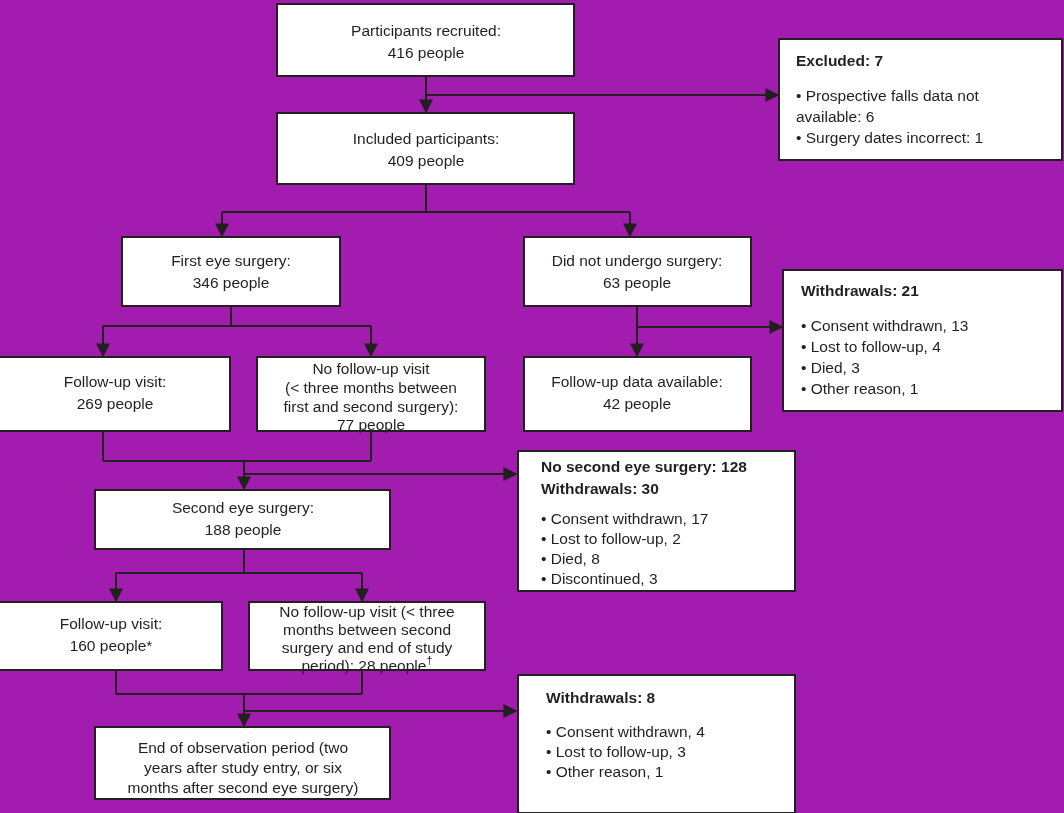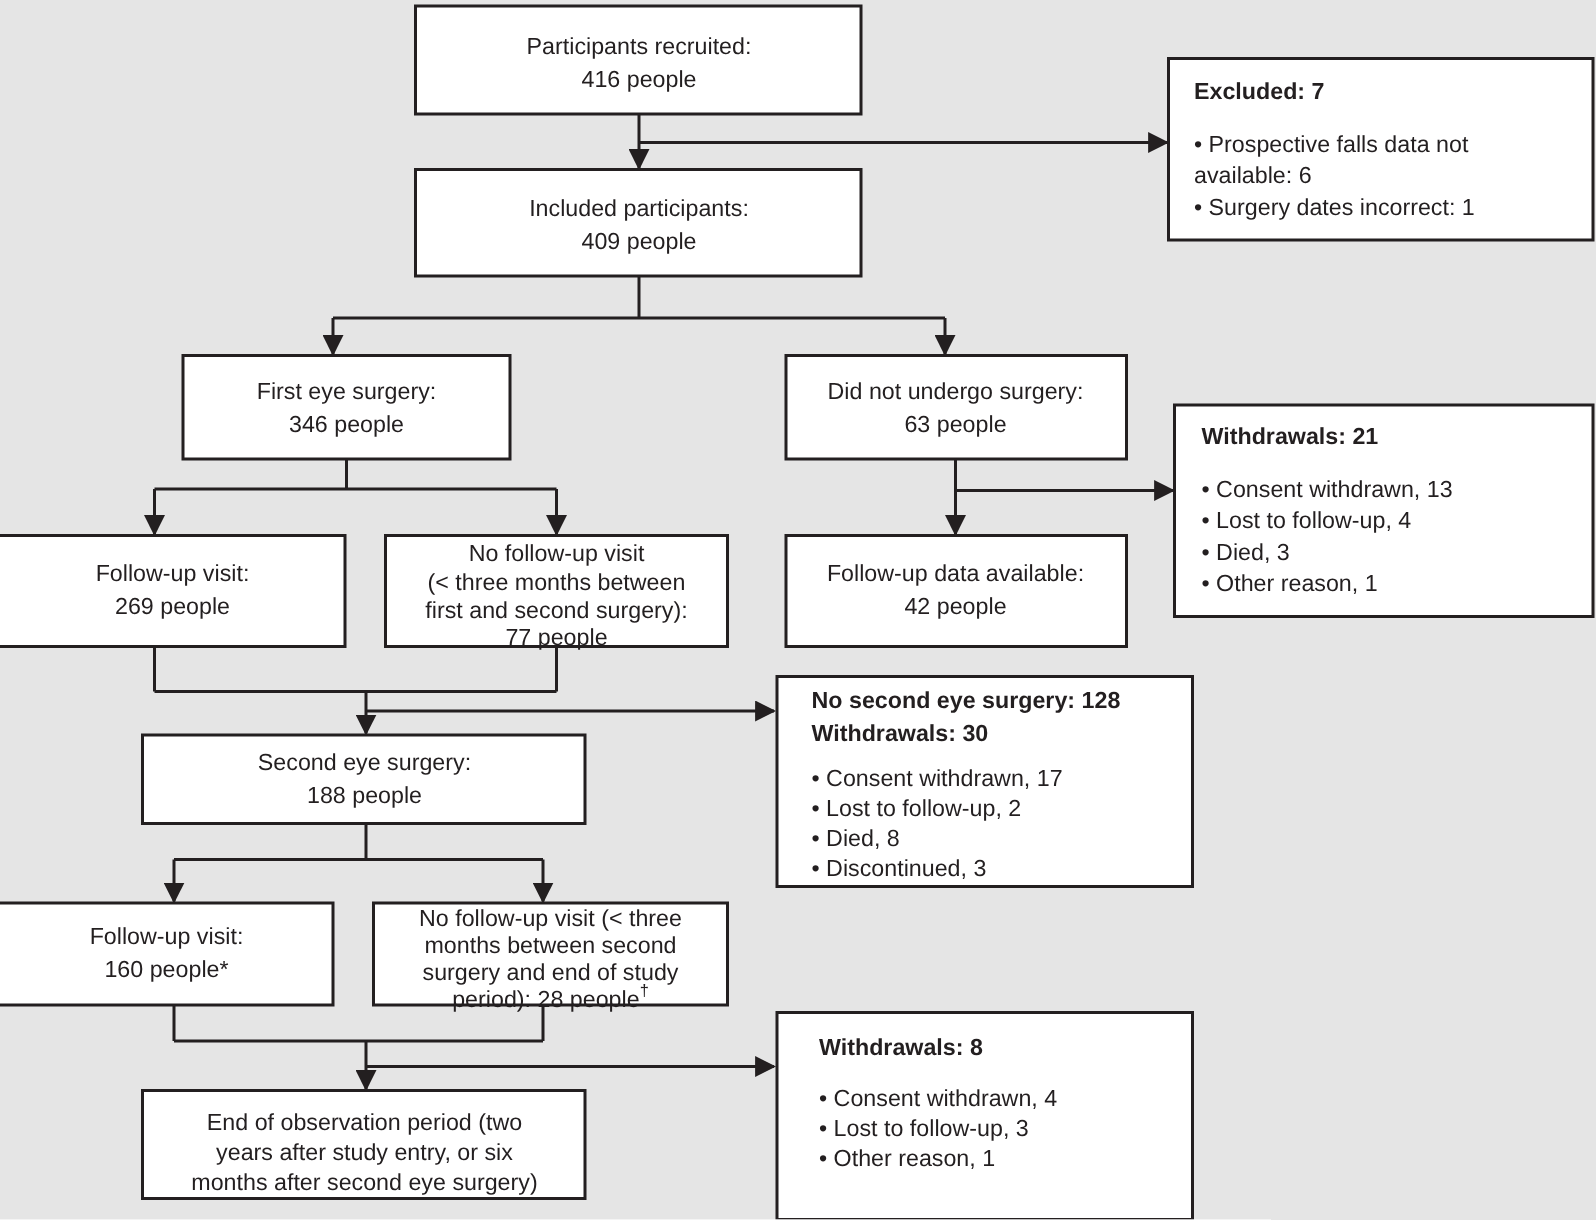--- a/index.html
+++ b/index.html
@@ -8,21 +8,21 @@
     background: #ffffff;
   }
   body {
     font-family: "Liberation Sans", sans-serif;
     color: #000000;
   }
   #flow-root {
     position: relative;
     width: 1064px;
     height: 813px;
-    background: #e5e5e5;
+    background: #a21caf;
     overflow: hidden;
   }
   svg#flow-svg {
     position: absolute;
     left: 0;
     top: 0;
     width: 1064px;
     height: 813px;
   }
   .box-rect {

